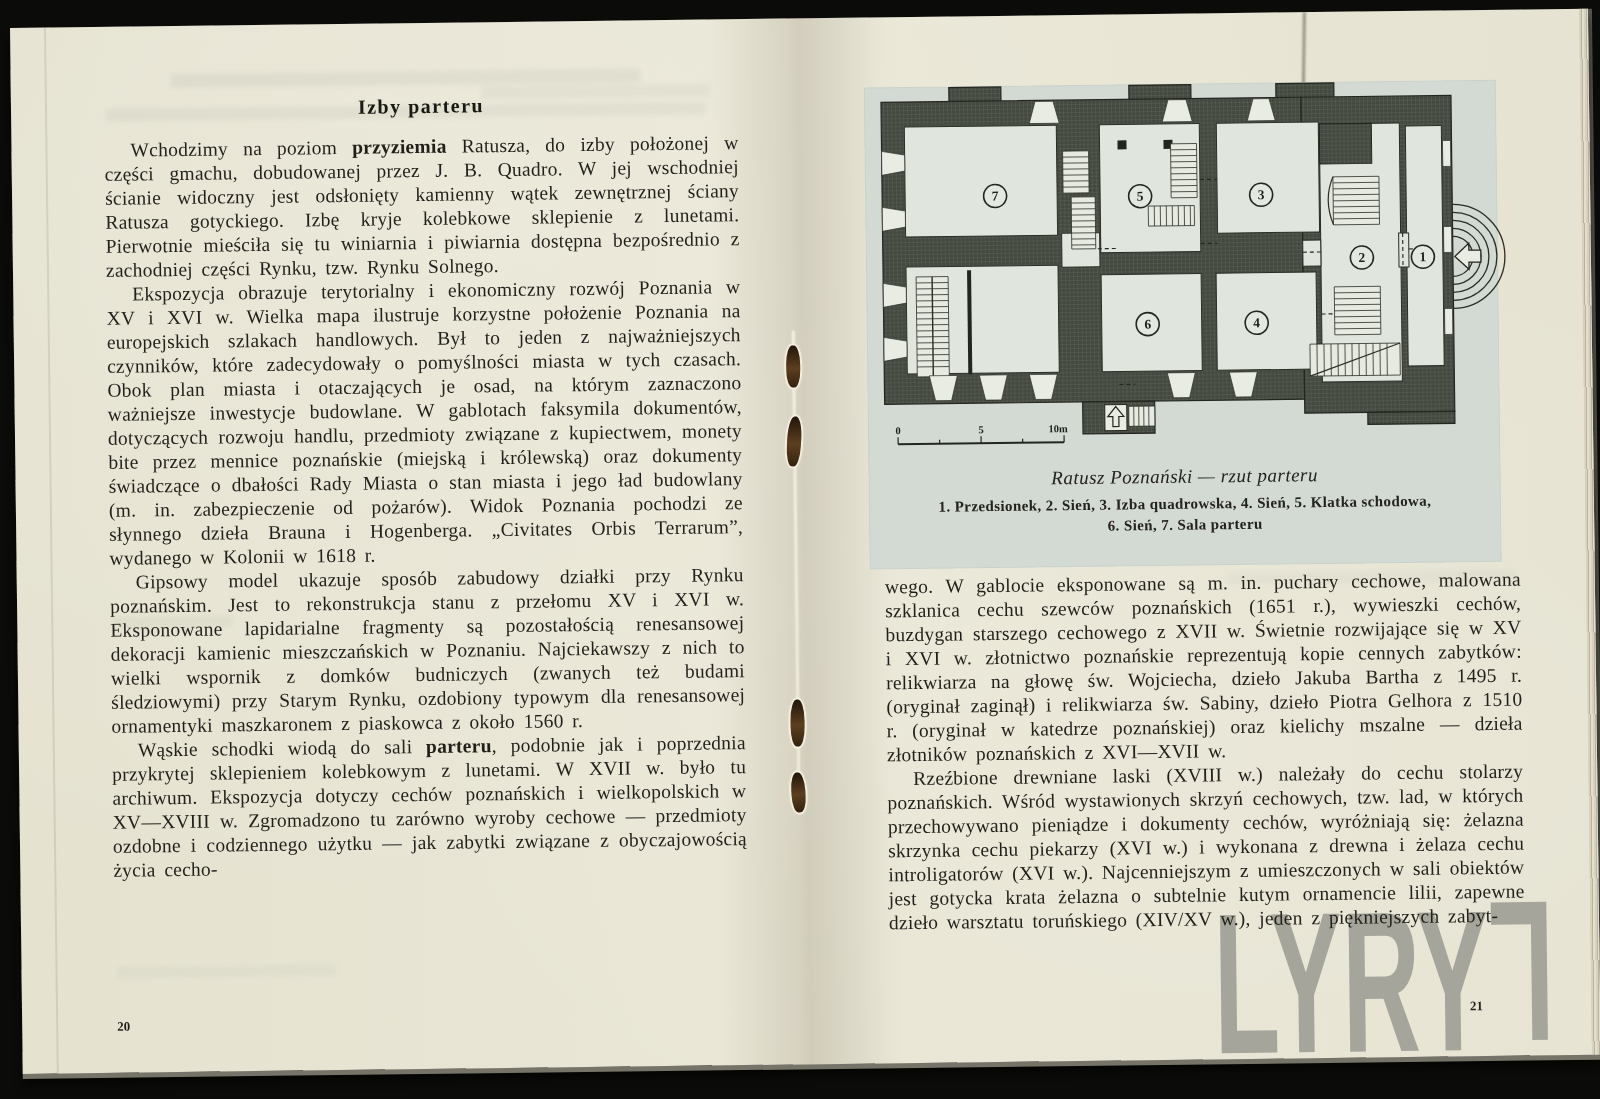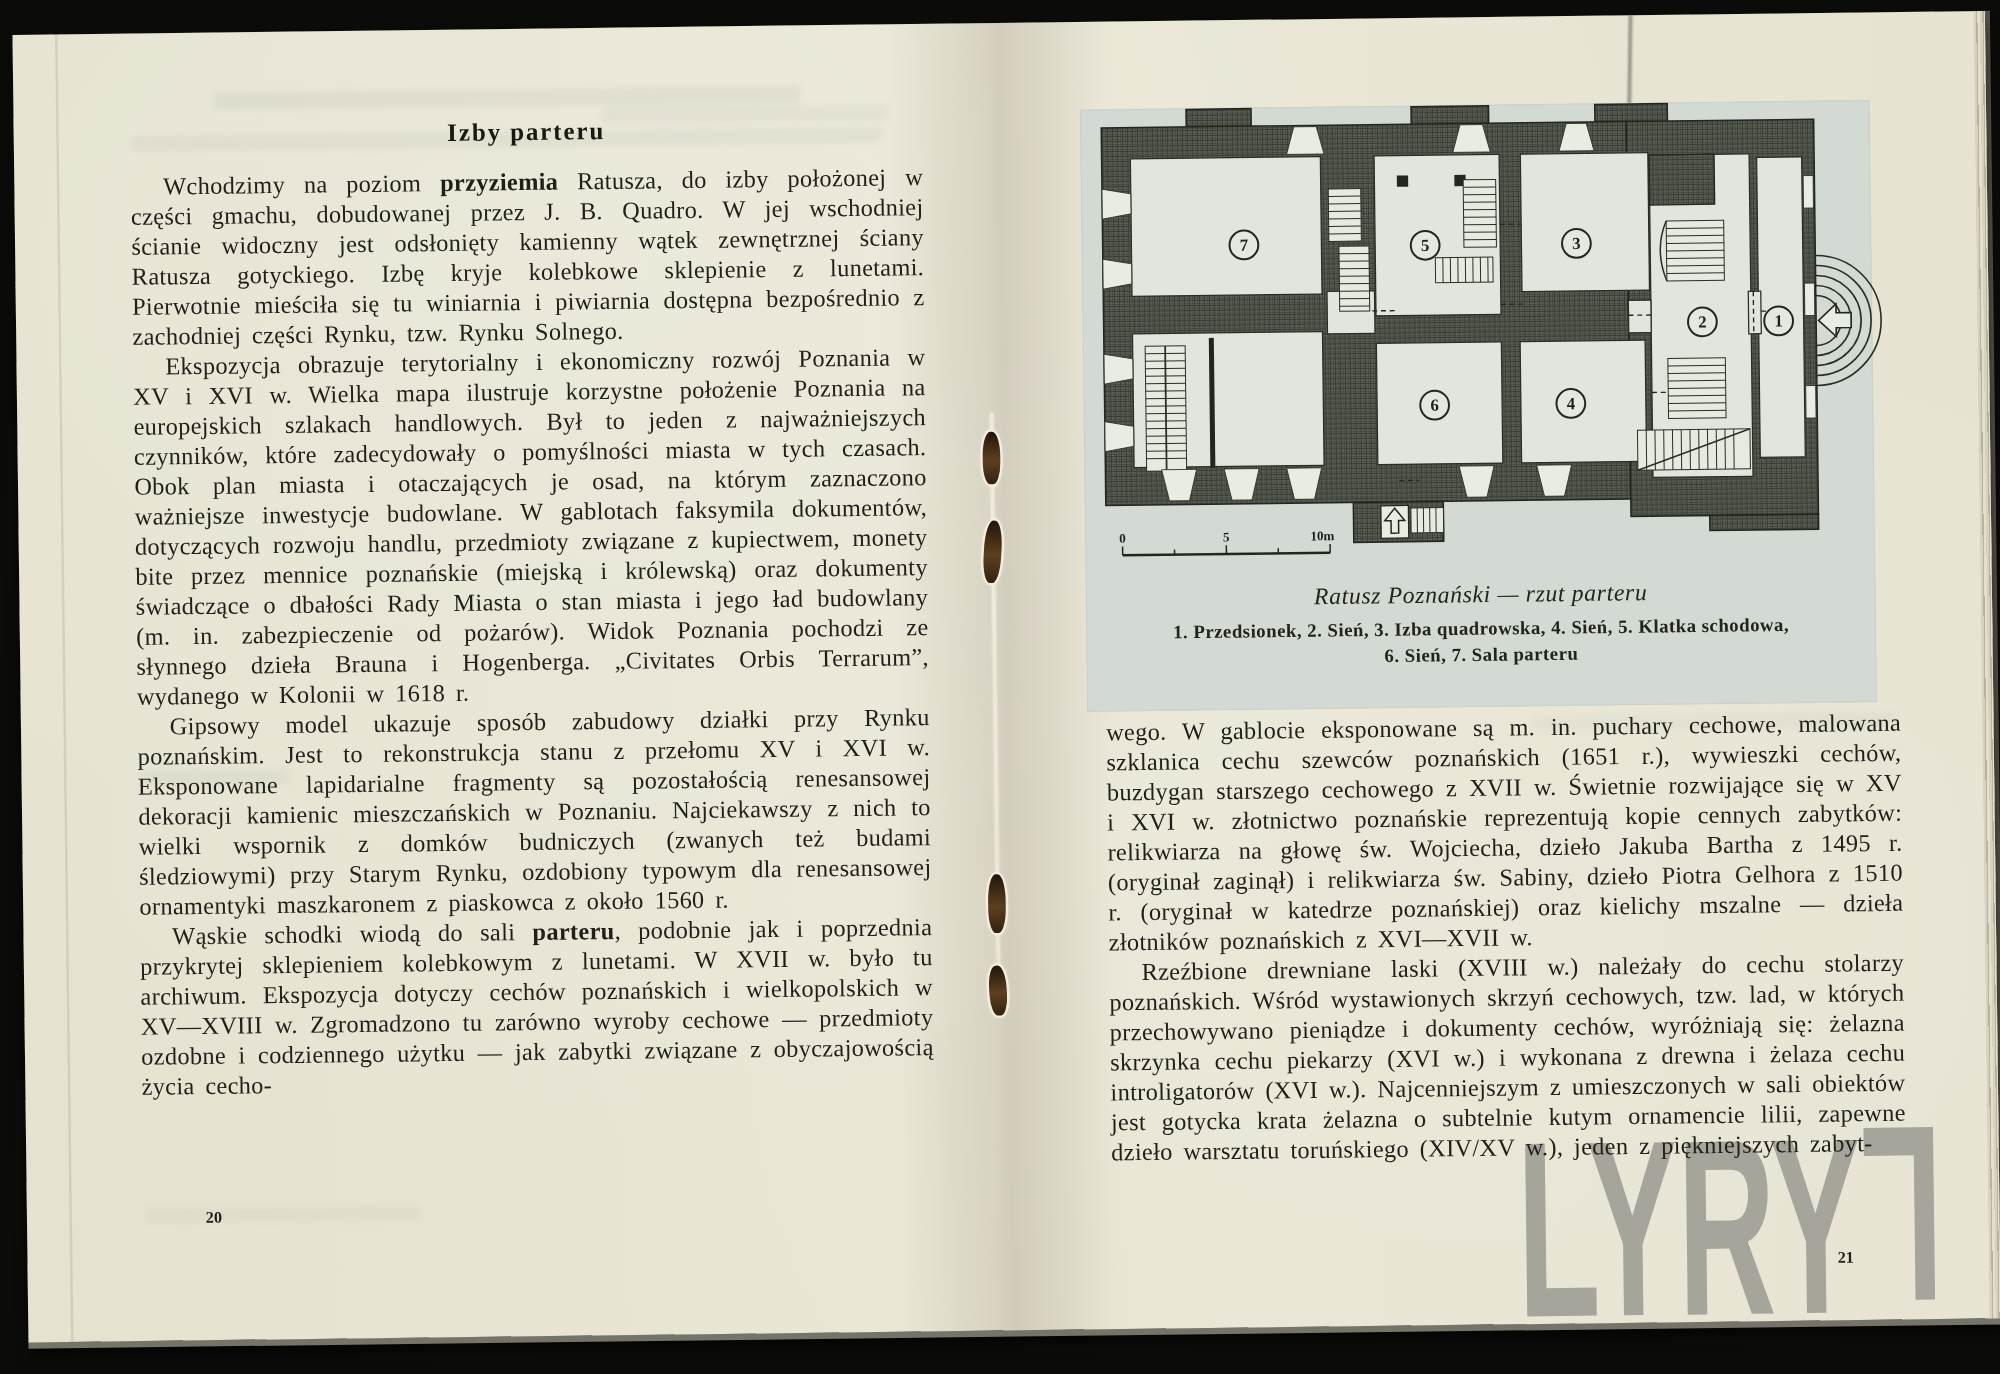--- a/index.html
+++ b/index.html
@@ -21,21 +21,21 @@
   .heading{position:absolute;left:93px;top:72px;width:634px;text-align:center;
            font-weight:bold;font-size:20px;letter-spacing:1.5px;color:#191813;}
   .textcol{position:absolute;color:#201f19;font-size:19.5px;line-height:24px;
            text-align:justify;letter-spacing:.25px;word-spacing:3.5px;}
   .textcol p{margin:0;text-indent:26px;}
   .textcol p.noindent{text-indent:0;}
   .textcol .b{font-weight:bold;}
   #left-text{left:93px;top:112px;width:634px;}
   #right-text{left:868px;top:558px;width:636px;}
   .pagenum{position:absolute;font-weight:bold;font-size:13px;color:#201f19;}
-  #pn-left{left:95px;top:940px;margin-left:48px;}
+  #pn-left{left:95px;top:992px;}
   #pn-right{left:1448px;top:988px;}
   
   .panel{position:absolute;left:853px;top:70px;width:632px;height:482px;background:#d2dad3;
          box-shadow:0 0 0 1px rgba(180,190,180,.25) inset;}
   .plan-svg{position:absolute;left:0;top:0;overflow:visible;}
   .fig-caption{position:absolute;left:0;top:382px;width:100%;text-align:center;
            font-style:italic;font-size:19px;letter-spacing:.5px;color:#23221c;}
   .fig-legend{position:absolute;left:6px;top:410px;width:620px;text-align:center;
            font-weight:bold;font-size:15px;line-height:21px;letter-spacing:.4px;color:#23221c;}
   

